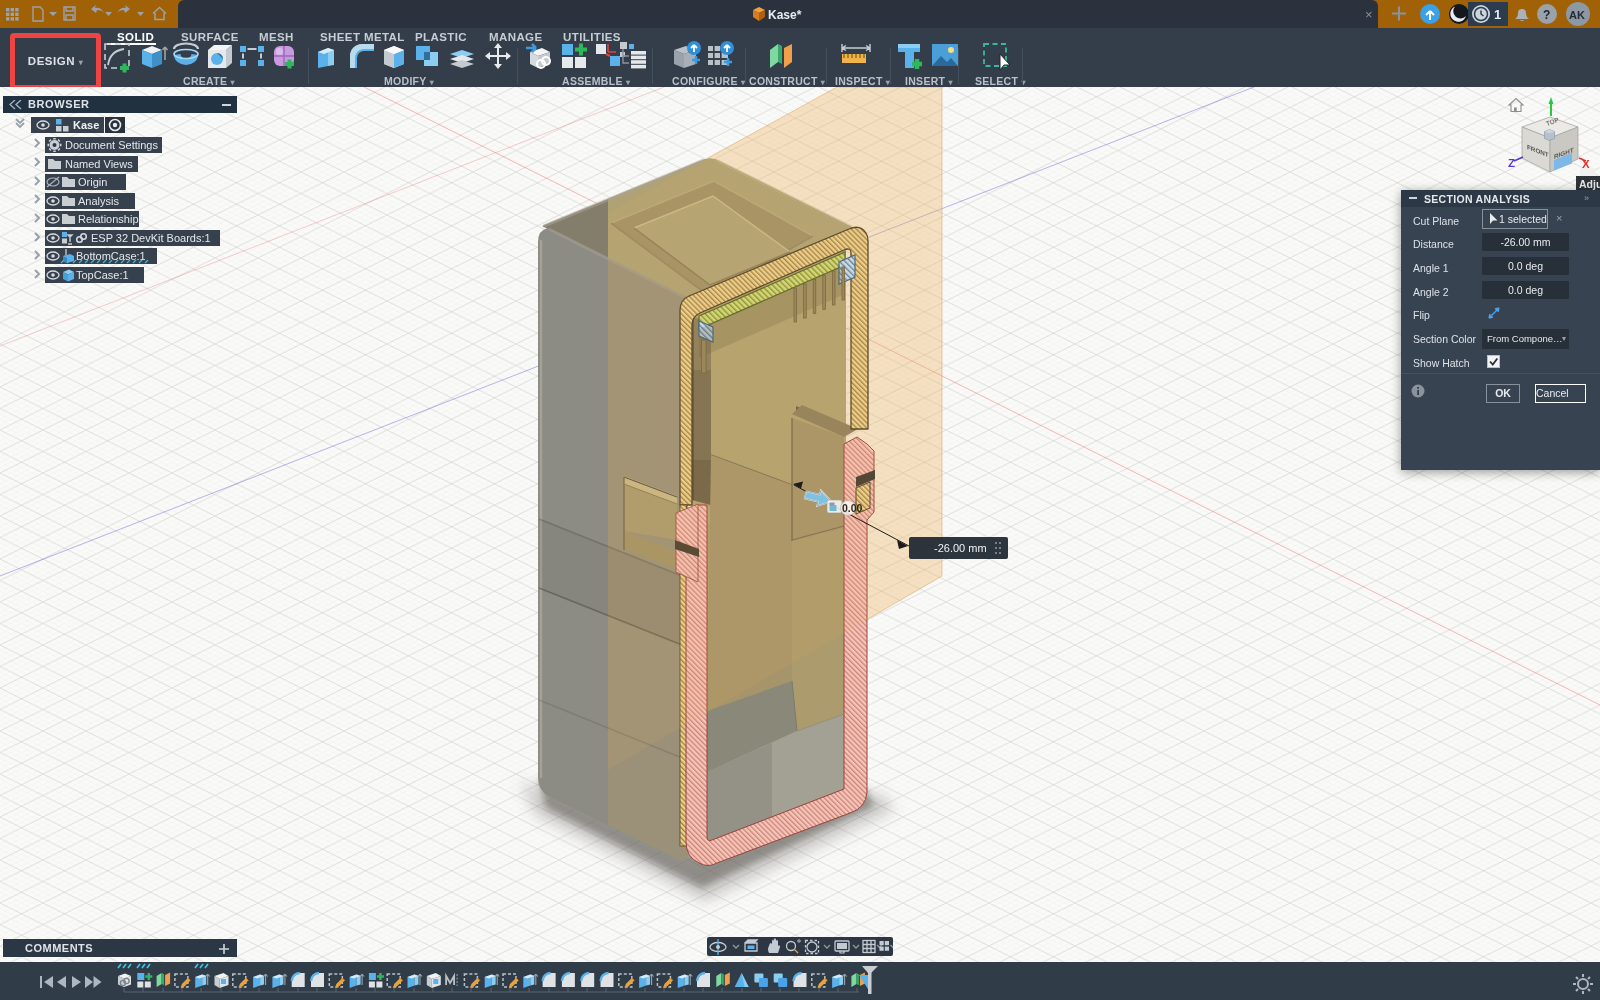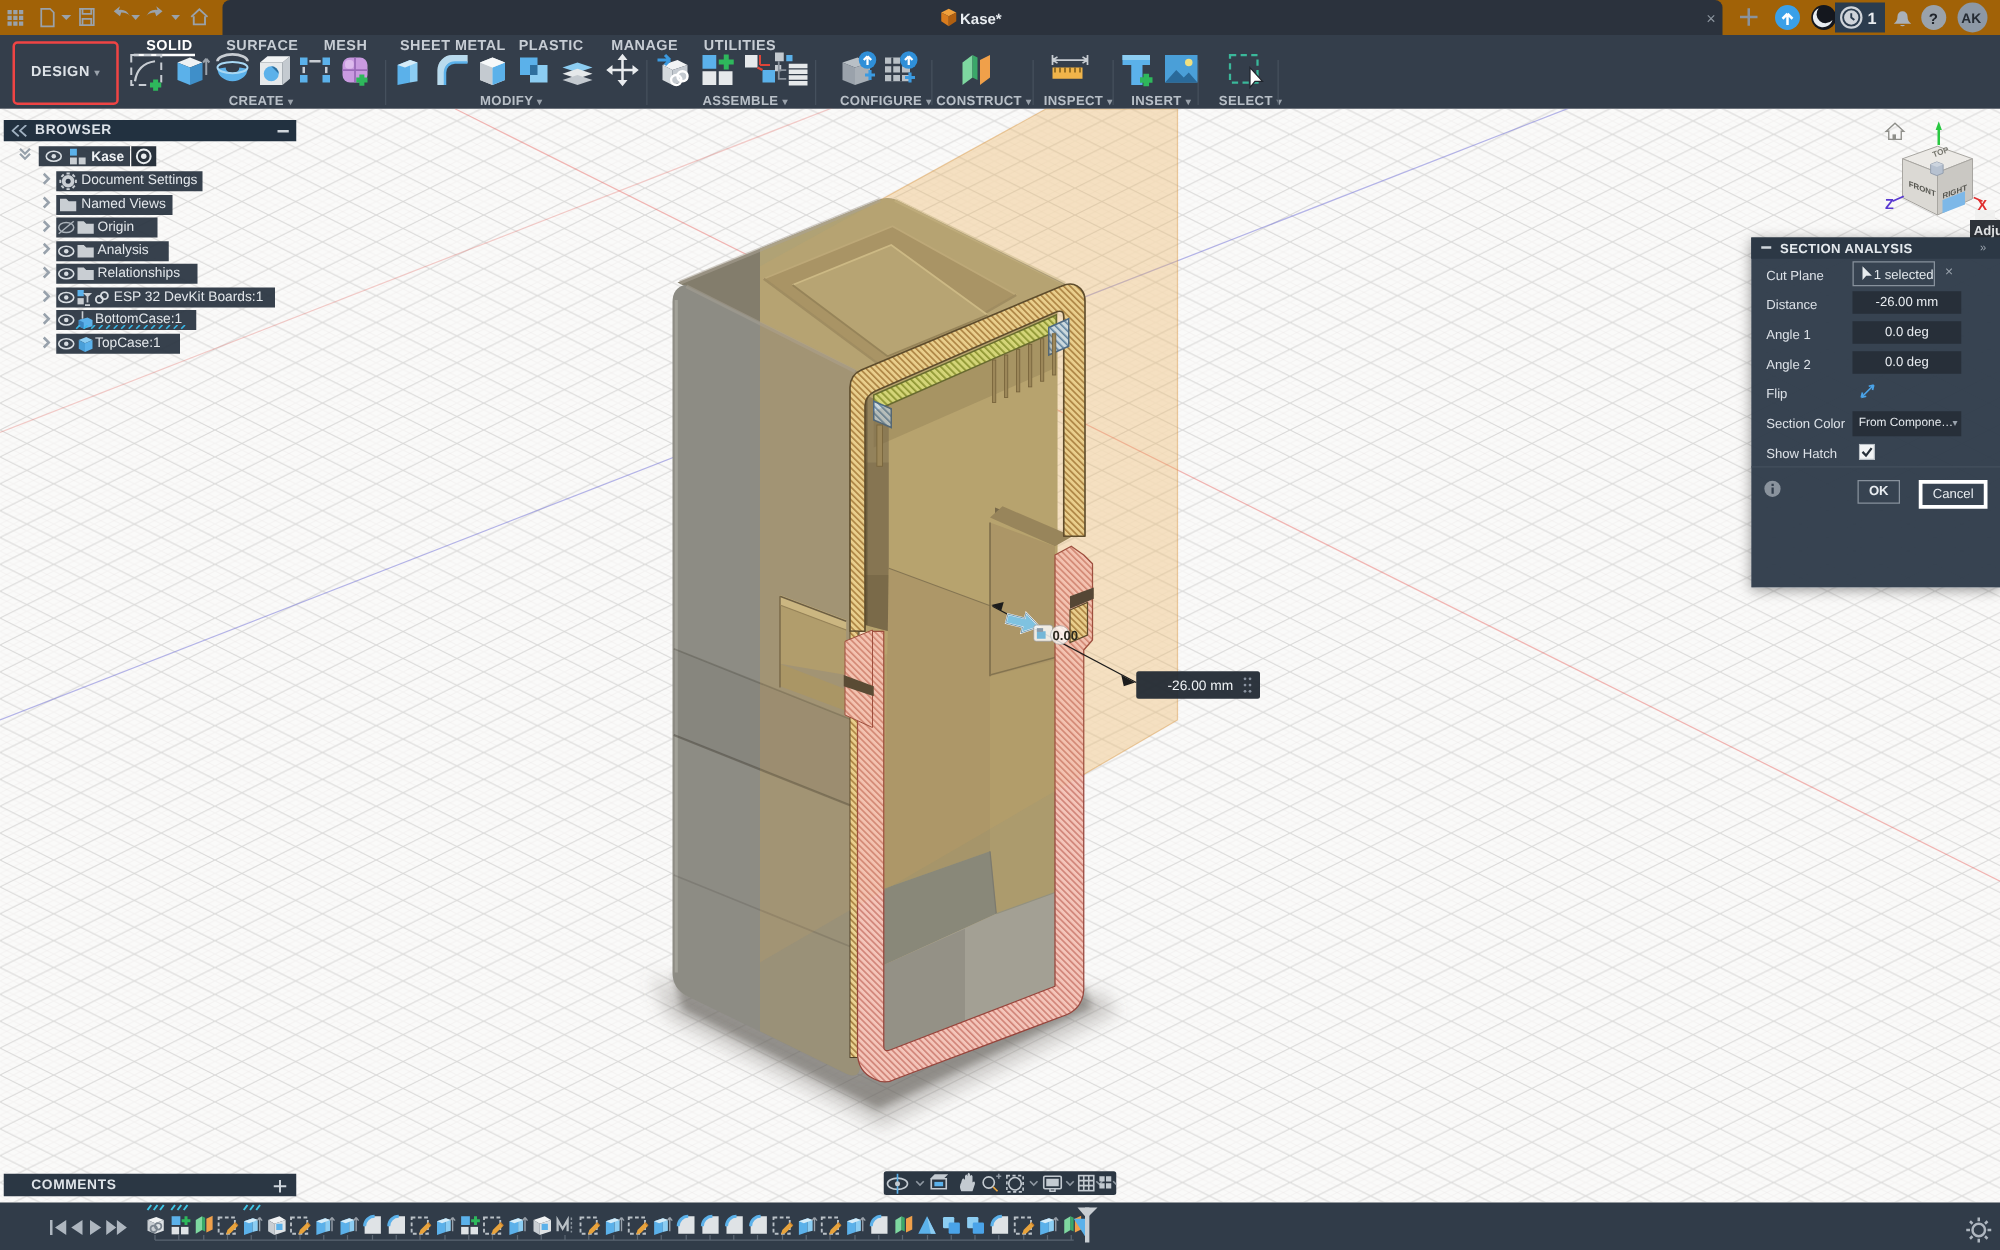--- a/index.html
+++ b/index.html
@@ -4,21 +4,21 @@
 <style>
   html,body{margin:0;padding:0;width:1600px;height:1000px;overflow:hidden;background:#f4f3f1;font-family:"Liberation Sans",sans-serif;}
   .abs{position:absolute;}
   #titlebar{left:0;top:0;width:1600px;height:28px;background:#a16207;}
   #tab{left:178px;top:0;width:1200px;height:28px;background:#2b323d;border-radius:6px 6px 0 0;}
   #toolbar{left:0;top:28px;width:1600px;height:59px;background:#343e4b;}
   .tabtxt{position:absolute;top:3px;font-size:11.5px;font-weight:bold;color:#c7cdd4;letter-spacing:.4px;}
   .lbl{position:absolute;top:47px;font-size:10.5px;font-weight:bold;color:#b9c0c8;letter-spacing:.3px;white-space:nowrap;}
   .lbl .car{font-size:8px;color:#9aa2ab;}
   .sep{position:absolute;top:20px;width:1px;height:36px;background:#45505d;}
-  #designbtn{position:absolute;left:10px;top:5px;width:81px;height:47px;border:2px solid #ef4444;border-radius:4px;color:#dde2e7;font-size:11.5px;font-weight:bold;letter-spacing:.5px;text-align:center;line-height:47px;}
+  #designbtn{position:absolute;left:10px;top:5px;width:81px;height:47px;border:5px solid #ef4444;border-radius:4px;color:#dde2e7;font-size:11.5px;font-weight:bold;letter-spacing:.5px;text-align:center;line-height:47px;}
   .panelhdr{background:#223140;color:#dde3e9;font-size:11px;font-weight:bold;letter-spacing:.6px;}
   .trow{position:absolute;height:16px;background:rgba(40,51,64,0.93);color:#e3e7eb;font-size:11px;white-space:nowrap;display:flex;align-items:center;}
   .trow svg{flex:0 0 auto;}
   .trow span{display:inline-block;transform:translateY(-0.5px);}
   #dlg{left:1408px;top:190px;width:180px;height:213px;background:rgba(49,61,75,0.97);box-shadow:0 2px 10px rgba(0,0,0,0.4);}
   .dlbl{position:absolute;left:12px;font-size:10.5px;color:#dce1e7;}
   .dinp{position:absolute;left:81px;width:87px;height:18px;background:#272f39;color:#e8ecf0;font-size:10.5px;text-align:center;line-height:18px;}
   #timeline{left:0;top:962px;width:1600px;height:38px;background:#313c49;}
   #comments{left:3px;top:939px;width:234px;height:18px;background:#2b3744;color:#dfe4e9;font-size:11px;font-weight:bold;letter-spacing:.5px;line-height:18px;}
   #navbar{left:707px;top:937px;width:186px;height:19px;background:#2c3743;border-radius:2px;}
@@ -783,21 +783,21 @@
   <span style="margin-left:1px">Origin</span>
 </div>
 <div class="trow" style="left:45px;top:193px;width:90px">
   <svg width="32" height="16">
       <ellipse cx="8" cy="8" rx="6" ry="4" fill="none" stroke="#d7dce1" stroke-width="1.3"></ellipse>
       <circle cx="8" cy="8" r="1.8" fill="#d7dce1"></circle>
       <path d="M17,3 h5 l2,2 h6 v8 h-13 Z" fill="#c9ced3"></path>
     </svg>
   <span style="margin-left:1px">Analysis</span>
 </div>
-<div class="trow" style="left:45px;top:211px;width:113px">
+<div class="trow" style="left:45px;top:211px;width:94px">
   <svg width="32" height="16">
       <ellipse cx="8" cy="8" rx="6" ry="4" fill="none" stroke="#d7dce1" stroke-width="1.3"></ellipse>
       <circle cx="8" cy="8" r="1.8" fill="#d7dce1"></circle>
       <path d="M17,3 h5 l2,2 h6 v8 h-13 Z" fill="#c9ced3"></path>
     </svg>
   <span style="margin-left:1px">Relationships</span>
 </div>
 <div class="trow" style="left:45px;top:230px;width:175px">
   <svg width="45" height="16">
       <ellipse cx="8" cy="8" rx="6" ry="4" fill="none" stroke="#d7dce1" stroke-width="1.3"></ellipse>
@@ -923,14 +923,14 @@
       <rect x="0.5" y="0.5" width="12" height="12" fill="#f2f4f5" stroke="#b9c0c6"></rect>
       <path d="M3,6.5 l2.8,3 4.5,-6" stroke="#273039" stroke-width="1.8" fill="none"></path>
     </svg>
   <div class="abs" style="left:0;top:183px;width:199px;height:1px;background:#44505d"></div>
   <svg class="abs" style="left:10px;top:194px" width="16" height="16">
       <circle cx="7" cy="7" r="6.5" fill="#8a939d"></circle>
       <rect x="6.2" y="6" width="1.8" height="5" fill="#313d4b"></rect>
       <rect x="6.2" y="3" width="1.8" height="1.8" fill="#313d4b"></rect>
     </svg>
   <div class="abs" style="left:85px;top:194px;width:32px;height:17px;border:1px solid #87919c;color:#e8ecf0;font-size:10.5px;font-weight:bold;text-align:center;line-height:17px;">OK</div>
-  <div class="abs" style="left:134px;top:194px;width:49px;height:17px;border:3px solid #ffffff;color:#e8ecf0;font-size:10.5px;text-align:center;line-height:17px;">Cancel</div>
+  <div class="abs" style="left:134px;top:194px;width:49px;height:17px;border:1px solid #ffffff;color:#e8ecf0;font-size:10.5px;line-height:17px;">Cancel</div>
 </div>
 
 </body></html>

